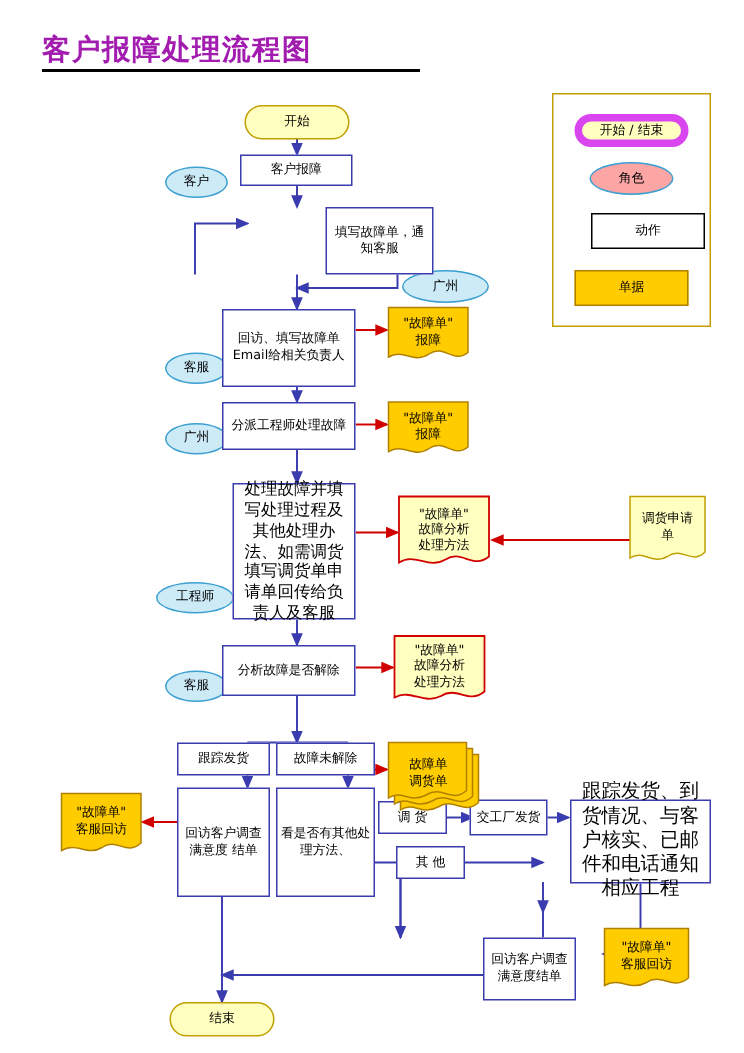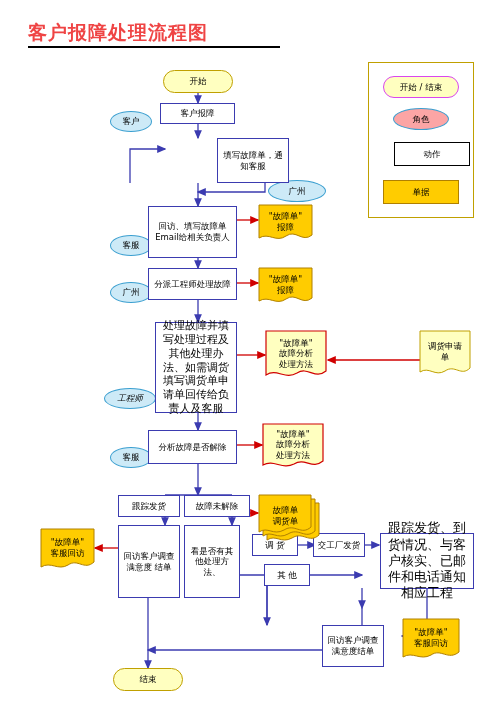--- a/index.html
+++ b/index.html
@@ -1,26 +1,26 @@
 <!DOCTYPE html>
 <html><head>
 <meta charset="utf-8">
 <style>
   html,body{margin:0;padding:0;background:#ffffff;}
   body{width:496px;height:702px;position:relative;font-family:"DejaVu Sans","Liberation Sans",sans-serif;}
   #canvas{position:relative;width:496px;height:702px;overflow:hidden;}
-  .title{position:absolute;left:28px;top:20px;font-size:19px;font-weight:bold;color:#ef4444;letter-spacing:1px;}
+  .title{position:absolute;left:28px;top:20px;font-size:19px;font-weight:bold;color:#a21caf;letter-spacing:1px;}
   .title-rule{position:absolute;left:28px;top:46px;width:252px;height:2px;background:#000;}
 
   .node{position:absolute;box-sizing:border-box;display:flex;align-items:center;justify-content:center;text-align:center;font-size:8.5px;line-height:1.25;color:#000;padding:2px;}
   .rect{background:#ffffff;border:1px solid #3b3bb0;}
   .term{background:#ffffc0;border:1px solid #c0a000;border-radius:14px;}
   .role{background:#cdeaf7;border:1px solid #3b9fd0;border-radius:50%/50%;}
   .legend-box{position:absolute;border:1px solid #c0a000;background:#ffffff;box-sizing:border-box;}
-  .legend-term{background:#ffffc0;border:1px solid #d946ef;border-radius:12px;}
+  .legend-term{background:#ffffc0;border:5px solid #d946ef;border-radius:12px;}
   .legend-role{background:#fca5a5;border:1px solid #3b9fd0;border-radius:50%/50%;}
   .legend-act{background:#ffffff;border:1px solid #000000;}
   .legend-doc{background:#ffcc00;border:1px solid #b08000;}
 
   .redtext{color:#d00000;}
   svg.layer{position:absolute;left:0;top:0;width:496px;height:702px;overflow:visible;pointer-events:none;}
   .docshape{position:absolute;}
   .docshape svg{position:absolute;left:0;top:0;}
   .doclabel{position:absolute;left:0;top:0;width:100%;height:100%;display:flex;flex-direction:column;align-items:center;justify-content:center;text-align:center;font-size:8.5px;line-height:1.25;color:#000;box-sizing:border-box;padding:1px 2px;}
 </style>
@@ -90,33 +90,33 @@
   <div class="node legend-act" style="left:394px;top:142px;width:76px;height:24px;">动作</div>
   <div class="node legend-doc" style="left:383px;top:180px;width:76px;height:24px;">单据</div>
 
   <div class="node term" style="left:163px;top:70px;width:70px;height:23px;">开始</div>
   <div class="node term" style="left:113px;top:668px;width:70px;height:23px;">结束</div>
 
   <div class="node role" style="left:110px;top:111px;width:42px;height:21px;">客户</div>
   <div class="node role" style="left:268px;top:180px;width:58px;height:22px;">广州</div>
   <div class="node role" style="left:110px;top:235px;width:42px;height:21px;">客服</div>
   <div class="node role" style="left:110px;top:282px;width:42px;height:21px;">广州</div>
-  <div class="node role" style="left:104px;top:388px;width:52px;height:21px;font-style:italic;">工程师</div>
+  <div class="node role" style="left:104px;top:388px;width:52px;height:21px;">工程师</div>
   <div class="node role" style="left:110px;top:447px;width:42px;height:21px;">客服</div>
 
   <div class="node rect" style="left:160px;top:103px;width:75px;height:21px;">客户报障</div>
   <div class="node rect" style="left:217px;top:138px;width:72px;height:45px;">填写故障单，通知客服</div>
   <div class="node rect" style="left:148px;top:206px;width:89px;height:52px;">回访、填写故障单 Email给相关负责人</div>
   <div class="node rect" style="left:148px;top:268px;width:89px;height:32px;">分派工程师处理故障</div>
   <div class="node rect" style="left:155px;top:322px;width:82px;height:91px;font-size:11px;">处理故障并填写处理过程及其他处理办法、如需调货填写调货单申请单回传给负责人及客服</div>
   <div class="node rect" style="left:148px;top:430px;width:89px;height:34px;">分析故障是否解除</div>
   <div class="node rect" style="left:118px;top:495px;width:62px;height:22px;">跟踪发货</div>
   <div class="node rect" style="left:184px;top:495px;width:66px;height:22px;">故障未解除</div>
   <div class="node rect" style="left:118px;top:525px;width:62px;height:73px;">回访客户调查满意度 结单</div>
-  <div class="node rect" style="left:184px;top:525px;width:56px;height:73px;text-align:center;">看是否有其他处理方法、</div>
+  <div class="node rect" style="left:184px;top:525px;width:66px;height:73px;text-align:center;">看是否有其他处理方法、</div>
   <div class="node rect" style="left:252px;top:534px;width:46px;height:22px;">调 货</div>
   <div class="node rect" style="left:264px;top:564px;width:46px;height:22px;">其 他</div>
   <div class="node rect" style="left:313px;top:533px;width:52px;height:24px;">交工厂发货</div>
   <div class="node rect" style="left:380px;top:533px;width:94px;height:56px;font-size:13px;">跟踪发货、到货情况、与客户核实、已邮件和电话通知相应工程</div>
   <div class="node rect" style="left:322px;top:625px;width:62px;height:42px;">回访客户调查满意度结单</div>
 
   <div class="docshape" style="left:258px;top:204px;width:55px;height:40px;">
     <svg width="55" height="40" viewBox="0 0 55 40">
         <path d="M1,1 L54,1 L54,31 C44,39 38,25 28,32 C18,39 11,28 1,34 Z" fill="#ffcc00" stroke="#b08000" stroke-width="1"></path>
       </svg>

